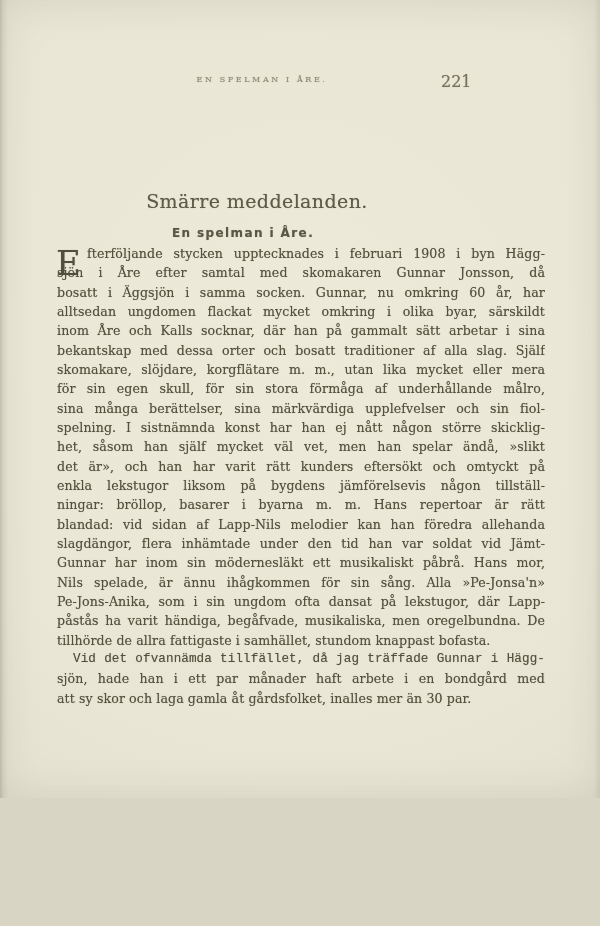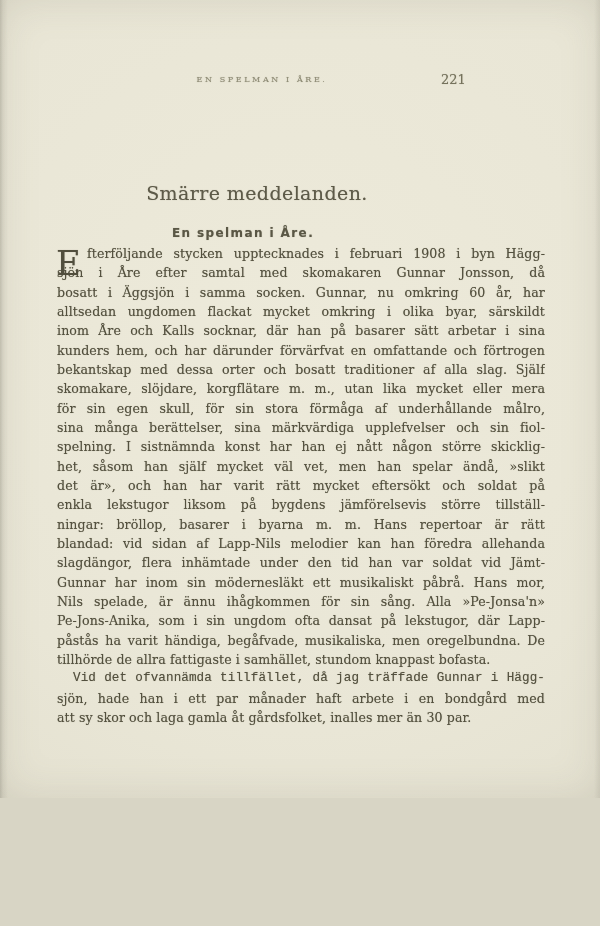--- a/index.html
+++ b/index.html
@@ -22,25 +22,25 @@
   .abs { position: absolute; }
   .running-title {
     top: 75px; left: 62px; width: 400px;
     text-align: center;
     font-size: 8px; letter-spacing: 2.6px;
     color: #8d8a74;
     text-shadow: 0 0 1px rgba(141,138,116,.6);
   }
   .page-number {
     top: 72px; left: 441px;
-    font-size: 13px; color: #75725c;
+    font-size: 16px; color: #75725c;
     text-shadow: 0 0 .8px rgba(117,114,92,.6);
   }
   .section-title {
-    top: 182px; left: 57px; width: 400px;
+    top: 190px; left: 57px; width: 400px;
     text-align: center;
     font-size: 19px; letter-spacing: .4px;
     color: #5d5a48;
     text-shadow: 0 0 .8px rgba(93,90,72,.5);
   }
   .article-title {
     top: 226px; left: 43px; width: 400px;
     text-align: center;
     font-family: "DejaVu Sans", sans-serif;
     font-weight: bold;
@@ -91,30 +91,29 @@
 
   <div class="abs article-title">En spelman i Åre.</div>
 
   <div class="abs body-text">
     <div class="para para1">
       <span class="drop-cap">E</span>
     <div class="tline">fterföljande stycken upptecknades i februari 1908 i byn Hägg-</div>
         <div class="tline">sjön i Åre efter samtal med skomakaren Gunnar Jonsson, då</div>
         <div class="tline">bosatt i Äggsjön i samma socken.  Gunnar, nu omkring 60 år, har</div>
         <div class="tline">alltsedan ungdomen flackat mycket omkring i olika byar, särskildt</div>
-        <div class="tline">inom Åre och Kalls socknar, där han på basarer sätt arbetar i sina</div>
-        <div class="tline">kunders hem, och har därunder förvärfvat en omfattande och förtrogen</div>
+        <div class="tline">inom Åre och Kalls socknar, där han på gammalt sätt arbetar i sina</div>
         <div class="tline">bekantskap med dessa orter och bosatt traditioner af alla slag.  Själf</div>
         <div class="tline">skomakare, slöjdare, korgflätare m. m., utan lika mycket eller mera</div>
         <div class="tline">för sin egen skull, för sin stora förmåga af underhållande målro,</div>
         <div class="tline">sina många berättelser, sina märkvärdiga upplefvelser och sin fiol-</div>
         <div class="tline">spelning.  I sistnämnda konst har han ej nått någon större skicklig-</div>
         <div class="tline">het, såsom han själf mycket väl vet, men han spelar ändå, »slikt</div>
-        <div class="tline">det är», och han har varit rätt mycket eftersökt och soldat på</div>
-        <div class="tline">enkla lekstugor liksom på bygdens jämförelsevis större tillställ-</div>
+        <div class="tline">det är», och han har varit rätt kunders eftersökt och omtyckt på</div>
+        <div class="tline">enkla lekstugor liksom på bygdens jämförelsevis någon tillställ-</div>
         <div class="tline">ningar: bröllop, basarer i byarna m. m.  Hans repertoar är rätt</div>
         <div class="tline">blandad: vid sidan af Lapp-Nils melodier kan han föredra allehanda</div>
         <div class="tline">slagdängor, flera inhämtade under den tid han var soldat vid Jämt-</div>
         <div class="tline">Gunnar har inom sin mödernesläkt ett musikaliskt påbrå.  Hans mor,</div>
         <div class="tline">Nils spelade, är ännu ihågkommen för sin sång.  Alla »Pe-Jonsa'n»</div>
         <div class="tline">Pe-Jons-Anika, som i sin ungdom ofta dansat på lekstugor, där Lapp-</div>
         <div class="tline">påstås ha varit händiga, begåfvade, musikaliska, men oregelbundna.  De</div>
         <div class="tline">tillhörde de allra fattigaste i samhället, stundom knappast bofasta.</div>
       </div>
     <div class="para para2">

